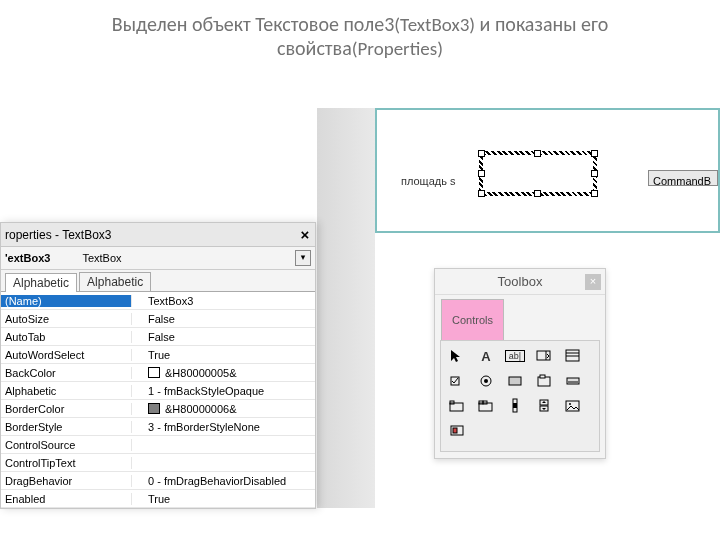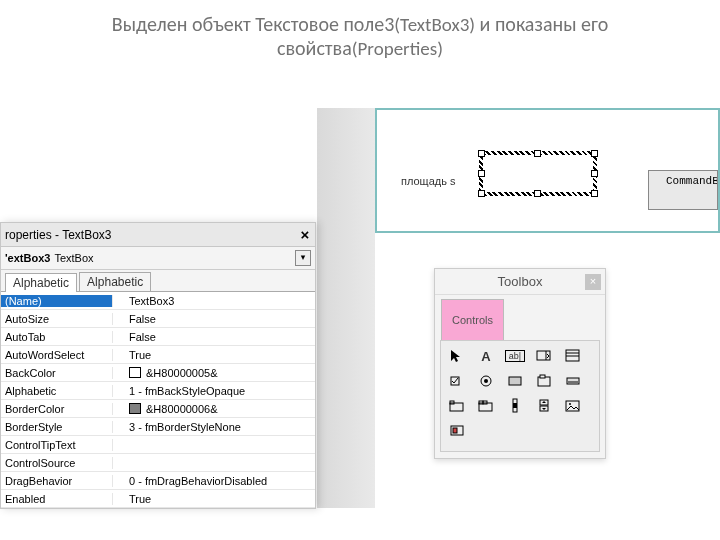--- a/index.html
+++ b/index.html
@@ -28,45 +28,45 @@
   .textbox-sel {
     position: absolute; left: 102px; top: 41px; width: 118px; height: 45px;
     background: #fff;
     border: 4px solid;
     border-image: repeating-linear-gradient(45deg,#000 0 2px,#fff 2px 4px) 4;
   }
   .handle { position:absolute; width:7px; height:7px; background:#fff; border:1px solid #000; }
   .h-nw{left:-5px;top:-5px}.h-n{left:50%;top:-5px;margin-left:-4px}.h-ne{right:-5px;top:-5px}
   .h-w{left:-5px;top:50%;margin-top:-4px}.h-e{right:-5px;top:50%;margin-top:-4px}
   .h-sw{left:-5px;bottom:-5px}.h-s{left:50%;bottom:-5px;margin-left:-4px}.h-se{right:-5px;bottom:-5px}
-  .cmdbtn{ position:absolute; right:0; top:60px; width:70px; height:40px; background:#e9e9e9; border:1px solid #888; font-size:11px; text-align:left; padding:4px 17px; overflow:hidden;font-family:Liberation Mono, monospace;}
+  .cmdbtn{ position:absolute; right:0; top:60px; width:70px; height:16px; background:#e9e9e9; border:1px solid #888; font-size:11px; text-align:left; padding:4px 4px; overflow:hidden;}
 
   
   .props {
     position: absolute; left: 0; top: 190px; width: 316px;
     background: #f4f4f4;
     border: 1px solid #c7c7c7;
     box-shadow: 3px 0 8px rgba(0,0,0,0.15);
     margin-top: 32px;
   }
   .props-title {
     background: #e8e8e8; height: 24px; display:flex; align-items:center;
     border-bottom:1px solid #c7c7c7; font-size:12px; padding-left:4px;
     justify-content: space-between;
   }
   .props-title .x { width:20px; text-align:center; font-weight:bold; cursor:pointer; font-size:15px; }
-  .obj-sel { display:flex; padding:3px 4px; border-bottom:1px solid #ccc; align-items:center; background:#f4f4f4;}
+  .obj-sel { display:flex; padding:3px 4px; border-bottom:1px solid #ccc; align-items:center; background:#f4f4f4;gap:28px;}
   .obj-sel .bold{font-weight:bold;margin-right:4px}
   .obj-sel .dd { margin-left:auto; width:16px; height:16px; border:1px solid #888; background:#eee; text-align:center; line-height:13px; font-size:9px;}
   .tabs { padding: 2px 4px 0; border-bottom:1px solid #aaa; background:#f4f4f4;}
   .tab { display:inline-block; padding:2px 7px; border:1px solid #aaa; border-bottom:none; background:#f4f4f4; font-size:12px; margin-right:-1px; color:#333; cursor:pointer;}
   .tab.active{ background:#fff; position:relative; top:1px;}
   .grid { background:#fff; }
   .row { display:flex; height:18px; border-bottom:1px solid #e6e6e6; align-items:center;}
-  .row .pname{ width:112px; padding-left:4px; border-right:1px solid #e6e6e6; overflow:hidden; white-space:nowrap;}
+  .row .pname{ width:131px; padding-left:4px; border-right:1px solid #e6e6e6; overflow:hidden; white-space:nowrap;}
   .row .pval{ flex:1; padding-left:16px; display:flex; align-items:center; gap:5px; white-space:nowrap;}
   .row.sel .pname{ background:#1e72c8; color:#fff;}
   .clr-swatch{ width:12px; height:11px; border:1px solid #000; display:inline-block;}
   .clr-white{ background:#fff;} .clr-gray{ background:#808080;}
 
   
   .toolbox {
     position:absolute; left:434px; top:268px; width:172px;
     border:1px solid #ccc; background:#f3f3f3;
     box-shadow: 0 2px 6px rgba(0,0,0,0.15);
@@ -165,27 +165,27 @@
           <span>&amp;H80000006&amp;</span>
         </div>
       </div>
       <div class="row">
         <div class="pname">BorderStyle</div>
         <div class="pval">
           <span>3 - fmBorderStyleNone</span>
         </div>
       </div>
       <div class="row">
+        <div class="pname">ControlSource</div>
+        <div class="pval">
+          <span></span>
+        </div>
+      </div>
+      <div class="row">
         <div class="pname">ControlTipText</div>
-        <div class="pval">
-          <span></span>
-        </div>
-      </div>
-      <div class="row">
-        <div class="pname">ControlSource</div>
         <div class="pval">
           <span></span>
         </div>
       </div>
       <div class="row">
         <div class="pname">DragBehavior</div>
         <div class="pval">
           <span>0 - fmDragBehaviorDisabled</span>
         </div>
       </div>

